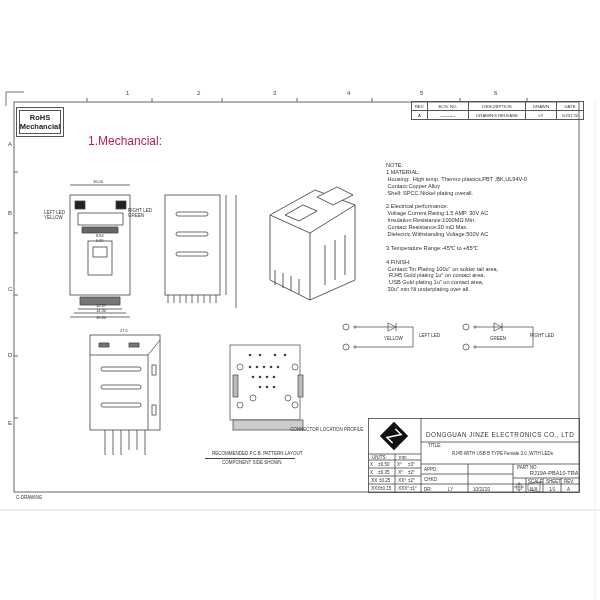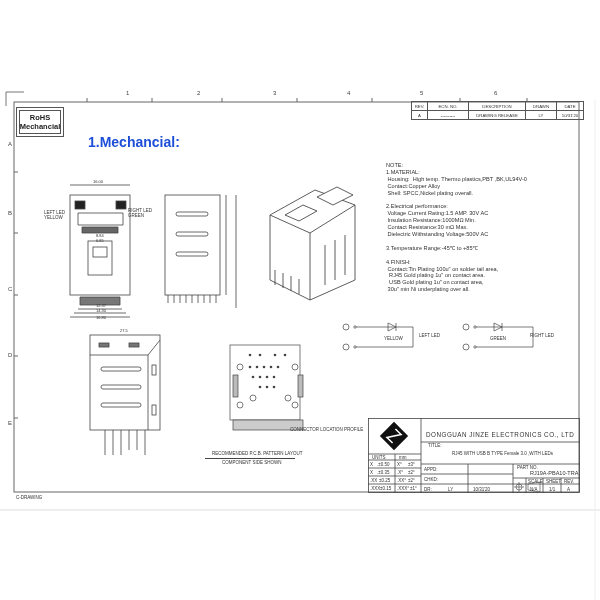--- a/index.html
+++ b/index.html
@@ -3,21 +3,21 @@
 <meta charset="utf-8">
 <style>
   html, body { margin:0; padding:0; background:#ffffff; }
   body { width:600px; height:600px; position:relative; overflow:hidden; font-family:"Liberation Sans", sans-serif; color:#222; }
   .abs { position:absolute; }
   .sheet { position:absolute; left:0; top:0; width:600px; height:600px; }
   .t { position:absolute; font-family:"Liberation Sans", sans-serif; color:#333; white-space:nowrap; }
   .tiny { font-size:4.5px; }
   .rohs { position:absolute; left:16px; top:107px; width:46px; height:28px; border:1px solid #555; }
   .rohs-inner { position:absolute; left:2px; top:2px; right:2px; bottom:2px; border:1px solid #555; display:flex; flex-direction:column; align-items:center; justify-content:center; font-weight:bold; font-size:7.5px; line-height:9px; color:#222; }
-  .mech-title { position:absolute; left:88px; top:134px; font-size:14px; color:#1d4ed8;font-weight:bold; }
+  .mech-title { position:absolute; left:88px; top:134px; font-size:12px; color:#be185d; }
   .notes { position:absolute; left:386px; top:162px; font-size:5.6px; line-height:6.9px; color:#333; white-space:pre; }
   table.rev { position:absolute; left:411px; top:101px; border-collapse:collapse; font-size:4.3px; }
   table.rev td { border:1px solid #555; text-align:center; height:8px; padding:0 2px; color:#333; }
   .rowlbl { position:absolute; left:8px; font-size:6px; color:#444; }
   .collbl { position:absolute; top:90px; font-size:6px; color:#444; }
 </style>
 </head>
 <body>
 
 <div class="sheet">

